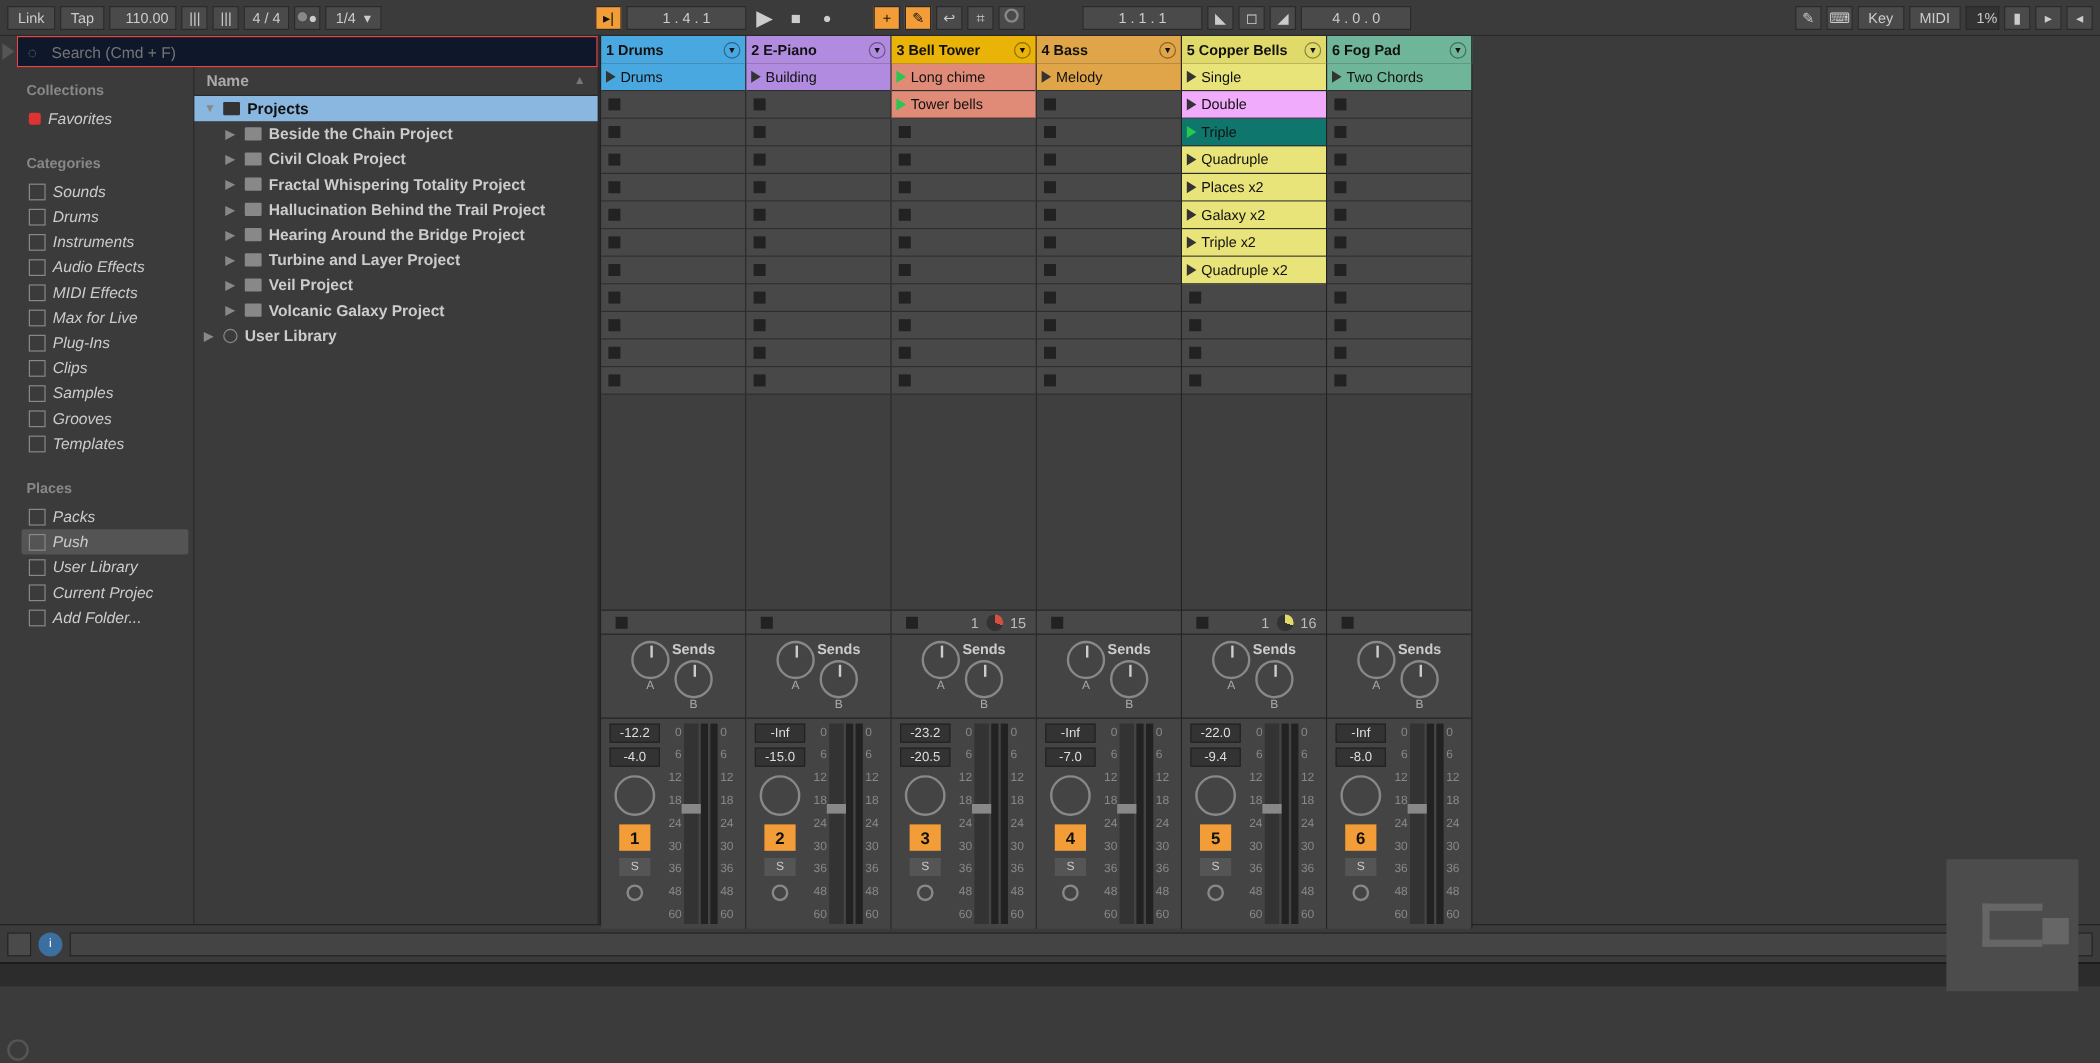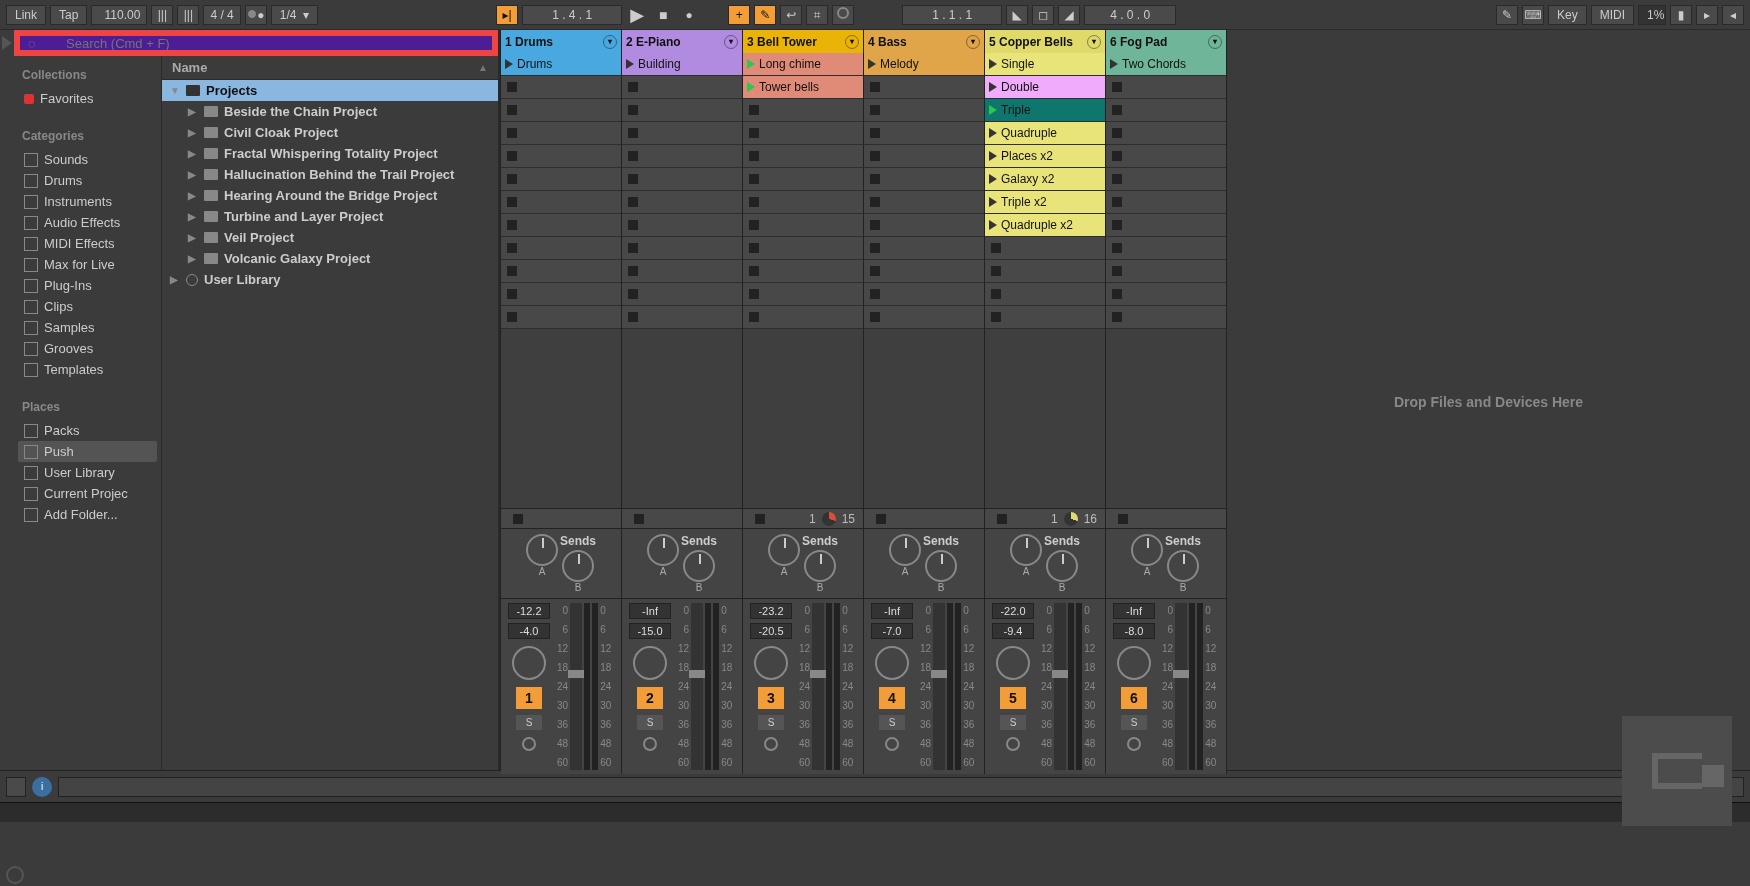--- a/index.html
+++ b/index.html
@@ -16,27 +16,27 @@
   .hollow-circle { width: 12px; height: 12px; border: 2px solid #888; border-radius: 50%; display: inline-block; }
 
   
   #main { display: flex; height: 740px; }
 
   
   #left-col { width: 500px; display: flex; border-right: 2px solid #2a2a2a; }
   #launch-arrow { width: 14px; background: #3b3b3b; position: relative; }
   #launch-arrow::before { content:""; position:absolute; top:6px; left:2px; border-left:10px solid #555; border-top:7px solid transparent; border-bottom:7px solid transparent;}
   #browser { flex: 1; display: flex; flex-direction: column; }
-  #searchrow { height: 26px; display: flex; align-items: center; border: 6px solid #ef4444; background: #4c1d95; gap: 18px; }
+  #searchrow { height: 26px; display: flex; align-items: center; border: 1px solid #ef4444; background: #0f172a; }
   #searchrow .dot { width: 24px; text-align: center; color: #888; }
   #searchrow input { flex:1; background: transparent; border: none; color: #aaa; padding-left: 4px; outline: none; font-size: 13px; }
   #browser-body { flex:1; display:flex; }
   #cat-col { width: 148px; border-right: 1px solid #2a2a2a; padding: 6px 4px; overflow:hidden;}
   #cat-col .hdr { color: #888; font-weight: bold; font-size: 12px; padding: 6px 4px; }
-  .cat-item { display:flex; align-items:center; gap:6px; padding: 3px 6px; color:#ccc; font-size:13px; border-radius:2px; }
+  .cat-item { display:flex; align-items:center; gap:6px; padding: 3px 6px; color:#ccc; font-size:13px; border-radius:2px;font-style:italic; }
   .cat-item.sel { background:#545454; }
   .cat-item.fav::before { content:""; width:10px; height:10px; background:#d33; border-radius:2px; display:inline-block; }
   .cat-item .iconbox { width:14px; height:14px; border:1px solid #888; display:inline-block; flex:0 0 14px; }
   #file-col { flex:1; display:flex; flex-direction:column;font-weight:bold; }
   #file-hdr { display:flex; justify-content:space-between; align-items:center; padding:4px 10px; color:#aaa; border-bottom:1px solid #2a2a2a; height:24px;}
   #file-hdr .sort { font-size:10px; color:#777;}
   .tree-row { display:flex; align-items:center; gap:6px; padding:3px 8px; color:#ccc; font-size:13px;}
   .tree-row.selected { background:#89b7e0; color:#111;}
   .tree-row .arrow { width:10px; color:#888; font-size:10px;}
   .tree-row .foldericon { width:14px; height:11px; background:#888; border-radius:1px; display:inline-block; position:relative;}
@@ -909,23 +909,20 @@
                   <span>24</span>
                   <span>30</span>
                   <span>36</span>
                   <span>48</span>
                   <span>60</span>
                 </div>
               </div>
             </div>
           </div>
         </div>
-      <div class="drop-area">
-        <span>Drop Files and Devices Here</span>
-      </div>
     </div>
   </div>
 </div>
 
 <div id="bottombar">
   <div class="sq"></div>
   <div class="info">i</div>
   <div id="statusline"></div>
 </div>
 

